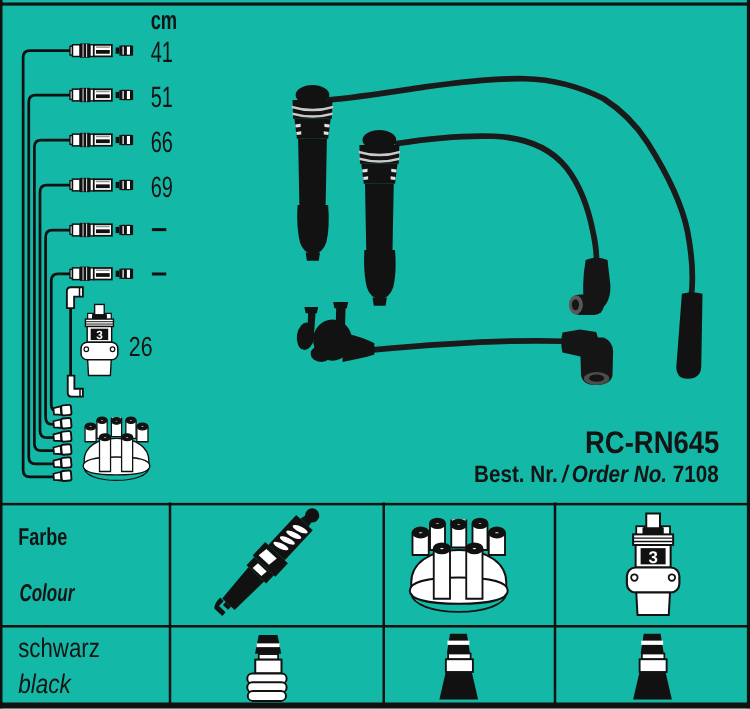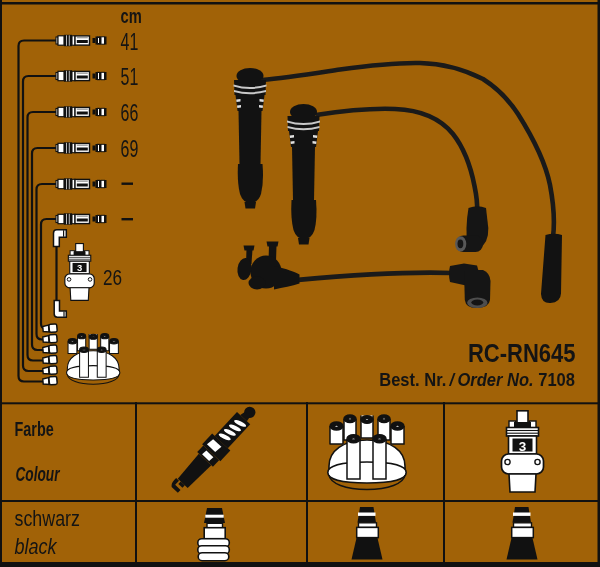--- a/index.html
+++ b/index.html
@@ -1,16 +1,16 @@
 <!DOCTYPE html>
 <html><head>
 <meta charset="utf-8">
 <style>
   html,body{margin:0;padding:0;background:#fff;}
-  #page{width:600px;height:567px;position:relative;background:#a16207;overflow:hidden;filter:brightness(1);}
+  #page{width:600px;height:567px;position:relative;background:#14b8a6;overflow:hidden;filter:brightness(1);}
   svg{display:block;}
   text{font-family:"Liberation Sans",sans-serif;fill:#141414;}
   text.w{fill:#fff;}
 </style>
 </head>
 <body>
 <div id="page">
 <svg width="600" height="567" viewBox="0 0 600 567">
 <defs>
 

